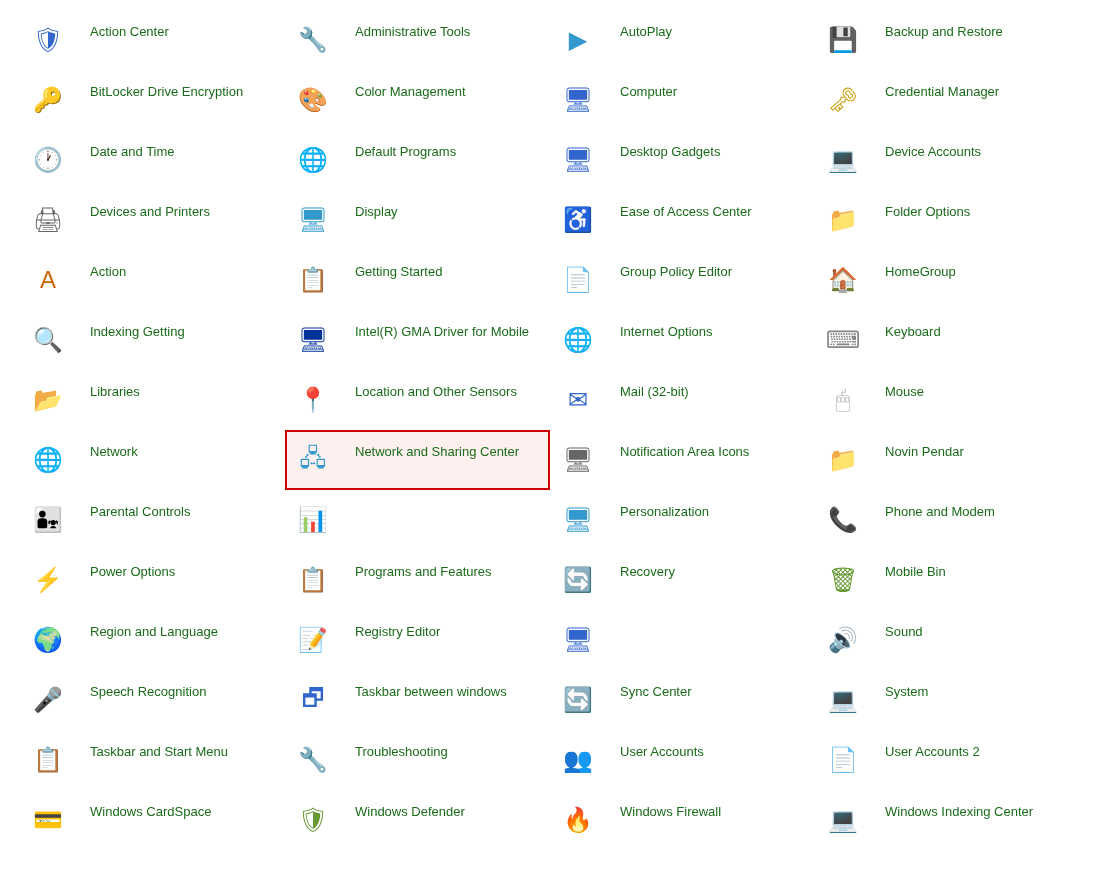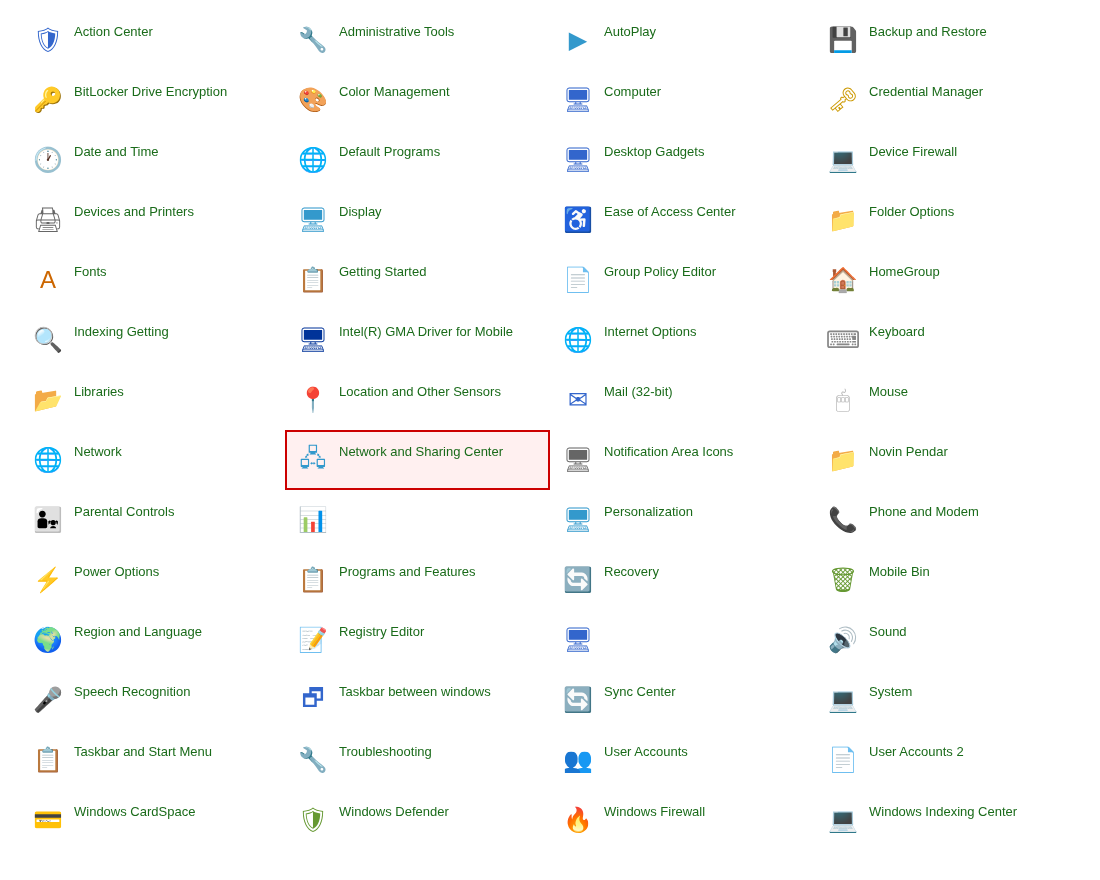--- a/index.html
+++ b/index.html
@@ -36,20 +36,21 @@
       display: flex;
       align-items: center;
       justify-content: center;
       font-size: 24px;
     }
     .item-label {
       color: #1a6b1a;
       font-size: 13px;
       line-height: 1.3;
       padding-top: 2px;
+      margin-left: 16px;
     }
     
     .icon-shield { color: #3366cc; }
     .icon-tools { color: #666; }
     .icon-play { color: #3399cc; }
     .icon-backup { color: #33aa33; }
     .icon-bitlocker { color: #cc9900; }
     .icon-color { color: #cc3300; }
     .icon-computer { color: #3366cc; }
     .icon-credential { color: #cc9900; }
@@ -145,41 +146,41 @@
     <div class="item">
       <div class="icon-box icon-default">🌐</div>
       <div class="item-label">Default Programs</div>
     </div>
     <div class="item">
       <div class="icon-box icon-gadgets">🖥</div>
       <div class="item-label">Desktop Gadgets</div>
     </div>
     <div class="item">
       <div class="icon-box icon-devmgr">💻</div>
-      <div class="item-label">Device Firewall</div>
+      <div class="item-label">Device Accounts</div>
     </div>
     <div class="item">
       <div class="icon-box icon-printer">🖨</div>
       <div class="item-label">Devices and Printers</div>
     </div>
     <div class="item">
       <div class="icon-box icon-display">🖥</div>
       <div class="item-label">Display</div>
     </div>
     <div class="item">
       <div class="icon-box icon-ease">♿</div>
       <div class="item-label">Ease of Access Center</div>
     </div>
     <div class="item">
       <div class="icon-box icon-folder">📁</div>
       <div class="item-label">Folder Options</div>
     </div>
     <div class="item">
       <div class="icon-box icon-fonts">A</div>
-      <div class="item-label">Fonts</div>
+      <div class="item-label">Action</div>
     </div>
     <div class="item">
       <div class="icon-box icon-getting">📋</div>
       <div class="item-label">Getting Started</div>
     </div>
     <div class="item">
       <div class="icon-box icon-grouppol">📄</div>
       <div class="item-label">Group Policy Editor</div>
     </div>
     <div class="item">

